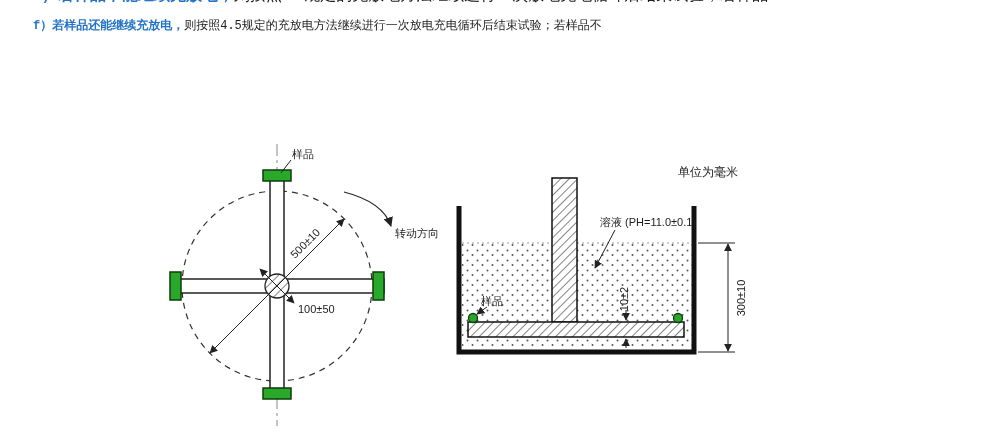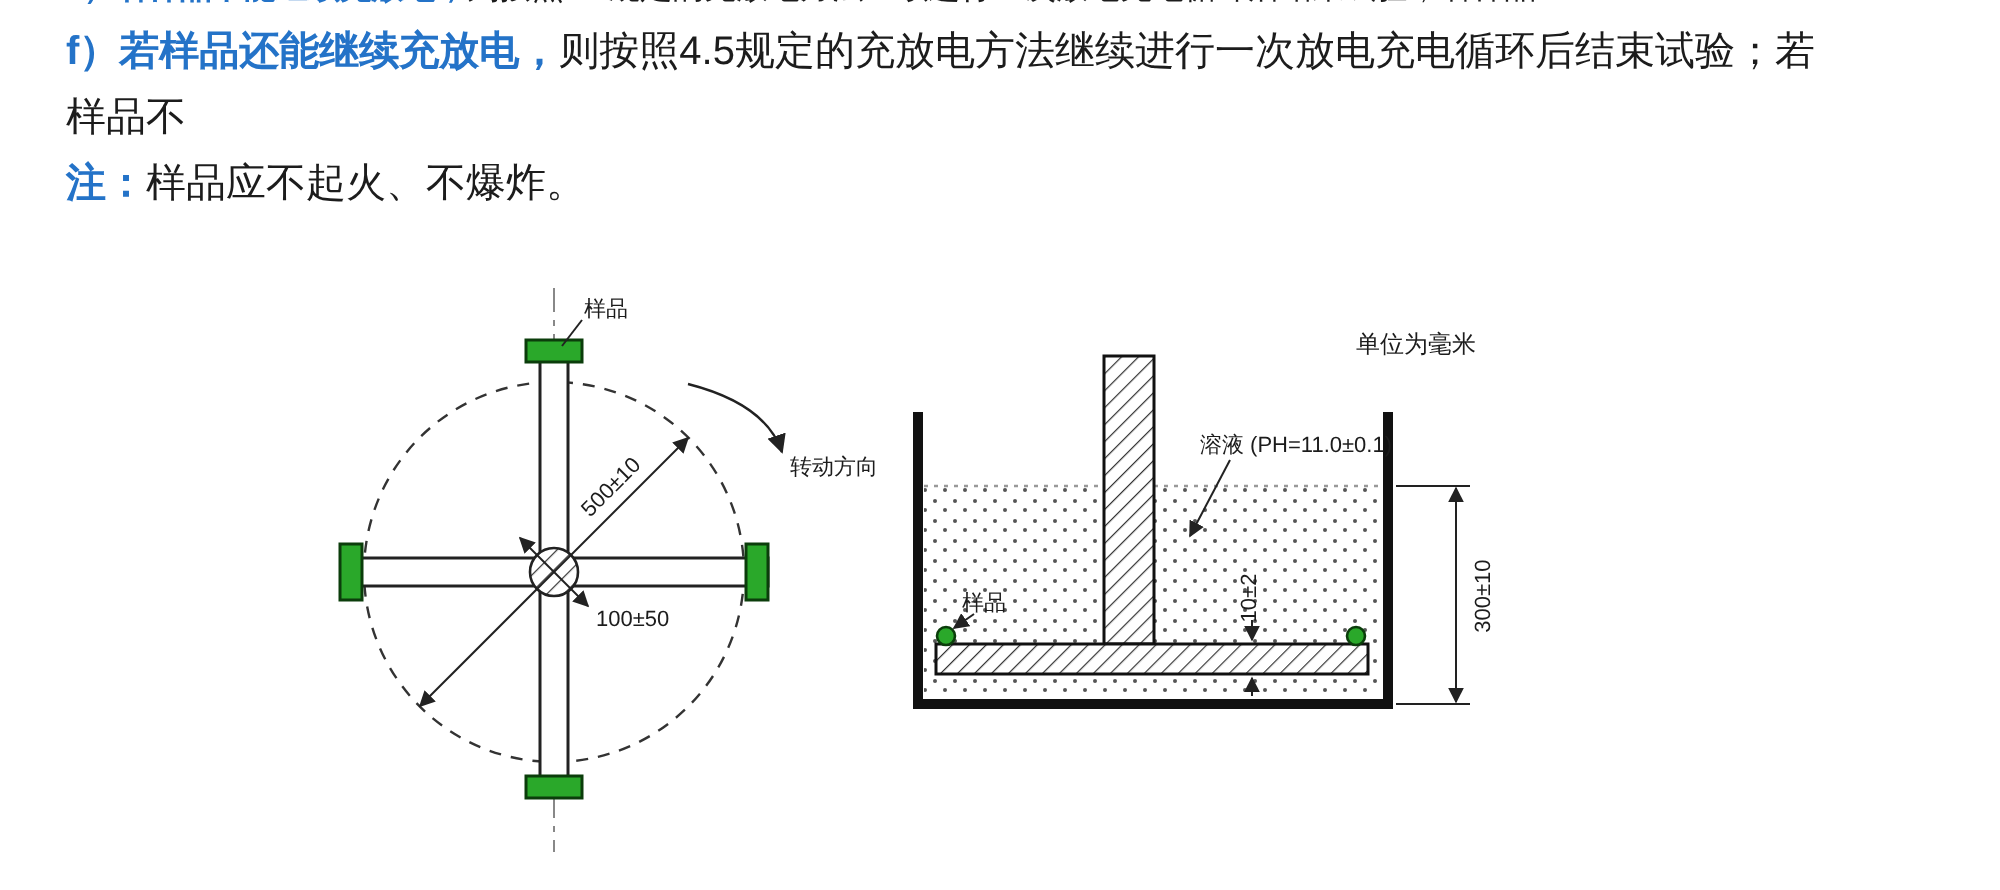--- a/index.html
+++ b/index.html
@@ -4,39 +4,38 @@
 <style>
   html,body { margin:0; padding:0; background:#fff; }
   .page {
     position:relative; width:1000px; height:445px; background:#ffffff;
     font-family:"Liberation Sans","DejaVu Sans",sans-serif; color:#1c1c1c;
     overflow:hidden;
   }
   .textblock { padding:0 90px 0 33px; }
   .clip-line { height:10px; overflow:hidden; }
   .clip-line .inner { display:block; line-height:26px; margin-top:-18px; font-size:16px; white-space:nowrap; }
-  .para { margin:0; font-size:20px; line-height:33px; }
+  .para { margin:0; font-size:12px; line-height:33px;font-family:Liberation Mono, monospace; }
   .blue { color:#2473c8; font-weight:bold; }
   .fig-left  { position:absolute; left:148px; top:142px; }
   .fig-right { position:absolute; left:445px; top:158px; }
   svg text { font-size:12px; fill:#1c1c1c; }
   svg text.dim { font-size:11px; }
   svg text.small { font-size:11px; }
 </style>
 </head>
 <body>
 
 <div class="page">
 
   <div class="textblock">
     <div class="clip-line">
       <span class="inner"><span class="blue">e）若样品不能继续充放电，</span><span>则按照4.5规定的充放电方法继续进行一次放电充电循环后结束试验；若样品</span></span>
     </div>
     <p class="para"><span class="blue">f）若样品还能继续充放电，</span><span>则按照4.5规定的充放电方法继续进行一次放电充电循环后结束试验；若样品不</span></p>
-    <p class="para"><span class="blue">注：</span><span>样品应不起火、不爆炸。</span></p>
   </div>
 
   <svg class="fig-left" width="300" height="288" viewBox="0 0 300 288">
     <defs>
       <pattern id="hatchL" width="6" height="6" patternUnits="userSpaceOnUse" patternTransform="rotate(45)">
         <rect width="6" height="6" fill="#ffffff"></rect>
         <line x1="0" y1="0" x2="0" y2="6" stroke="#333" stroke-width="1.2"></line>
       </pattern>
       <marker id="arrL" viewBox="0 0 10 10" refX="9" refY="5" markerWidth="8" markerHeight="8" orient="auto-start-reverse">
         <path d="M0,0 L10,5 L0,10 z" fill="#222"></path>

